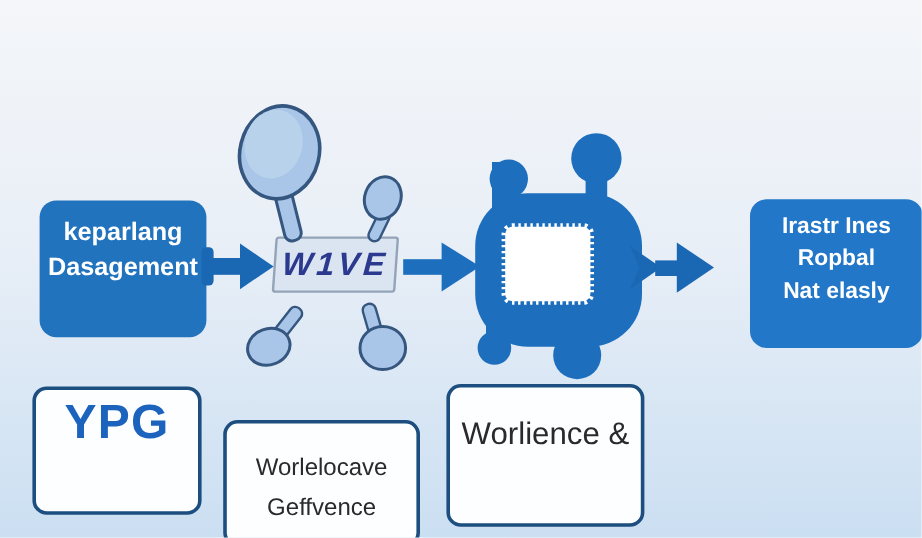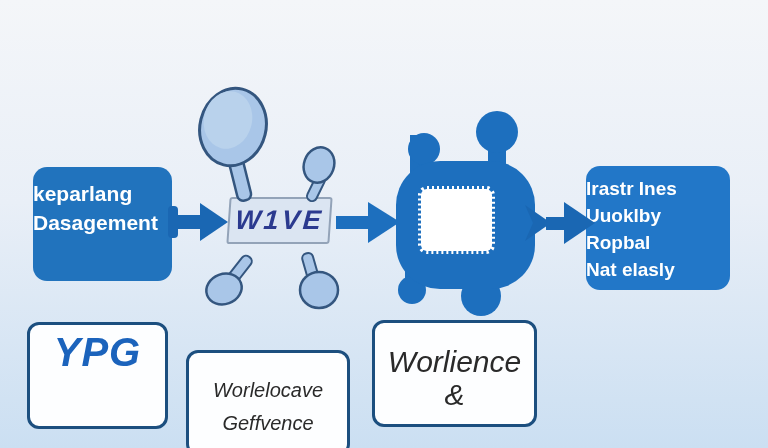--- a/index.html
+++ b/index.html
@@ -8,46 +8,46 @@
     background: linear-gradient(180deg, #f4f6f9 0%, #e9eff7 45%, #cbdff2 100%);
     font-family:"Liberation Sans", sans-serif;
   }
   .title {
     position:absolute; top:15px; left:0; width:100%;
     text-align:center; font-size:28px; font-weight:bold;
     color:#1f1f1f; letter-spacing:1px; white-space:nowrap;
   }
   .bluebox {
     position:absolute; border-radius:14px; color:#ffffff; font-weight:bold;
-    box-sizing:border-box;
+    text-align:center; box-sizing:border-box;
   }
   .left-box {
     left:33px; top:167px; width:139px; height:114px;
     background:#2173bd; font-size:21px; line-height:29px; padding-top:12px;
   }
   .right-box {
-    left:586px; top:166px; width:144px; height:124px;
+    left:625px; top:166px; width:144px; height:124px;
     background:#2277c8; font-size:19px; line-height:27px; padding-top:9px;
   }
   .wive-box {
     position:absolute; left:228px; top:197px; width:103px; height:47px;
     background:#dbe5f2; border:2px solid #93a3b8; border-radius:3px;
     display:flex; align-items:center; justify-content:center;
     font-size:27px; font-weight:bold; font-style:italic;
     color:#2b3a8f; letter-spacing:3px; box-sizing:border-box;
     transform:skewX(-4deg);
   }
   .svg-layer { position:absolute; left:0; top:0; }
   .card {
     position:absolute; background:#fdfeff; border:3px solid #1c4f7f;
-    border-radius:12px; box-sizing:border-box; text-align:center; color:#2a2a2a;font-style:italic;
+    border-radius:12px; box-sizing:border-box; text-align:center; color:#2a2a2a;
   }
   .card1 { left:27px;  top:322px; width:141px; height:107px; }
   .card2 { left:186px; top:322px; width:164px; height:106px; font-size:20px; line-height:33px; padding-top:21px;margin-top:28px; }
-  .card3 { left:372px; top:320px; width:165px; height:107px; font-size:30px; line-height:33px; padding-top:22px; }
+  .card3 { left:372px; top:320px; width:165px; height:119px; font-size:26px; line-height:33px; padding-top:22px; }
   .card1 .head { margin-top:5px; font-size:40px; line-height:44px; font-weight:bold; color:#1b63bc; letter-spacing:1px; }
   .card1 .sub  { font-size:24px; margin-top:3px; }
   .line { display:block; }
 </style>
 </head>
 <body>
 
 <div class="canvas">
 
 
@@ -55,21 +55,20 @@
     <span class="line">keparlang</span>
     <span class="line">Dasagement</span>
   </div>
 
   <div class="wive-box">
     <span>W1VE</span>
   </div>
 
   <div class="bluebox right-box">
     <span class="line">Irastr Ines</span>
-    <span class="line">Uuoklby</span>
     <span class="line">Ropbal</span>
     <span class="line">Nat elasly</span>
   </div>
 
   <svg class="svg-layer" width="768" height="448" viewBox="0 0 768 448">
 
     <g>
       <rect x="168" y="206" width="10" height="32" rx="4" fill="#1a67b3"></rect>
       <rect x="172" y="215" width="30" height="14" fill="#1a67b3"></rect>
       <polygon points="200,203 228,222 200,241" fill="#1a67b3"></polygon>

